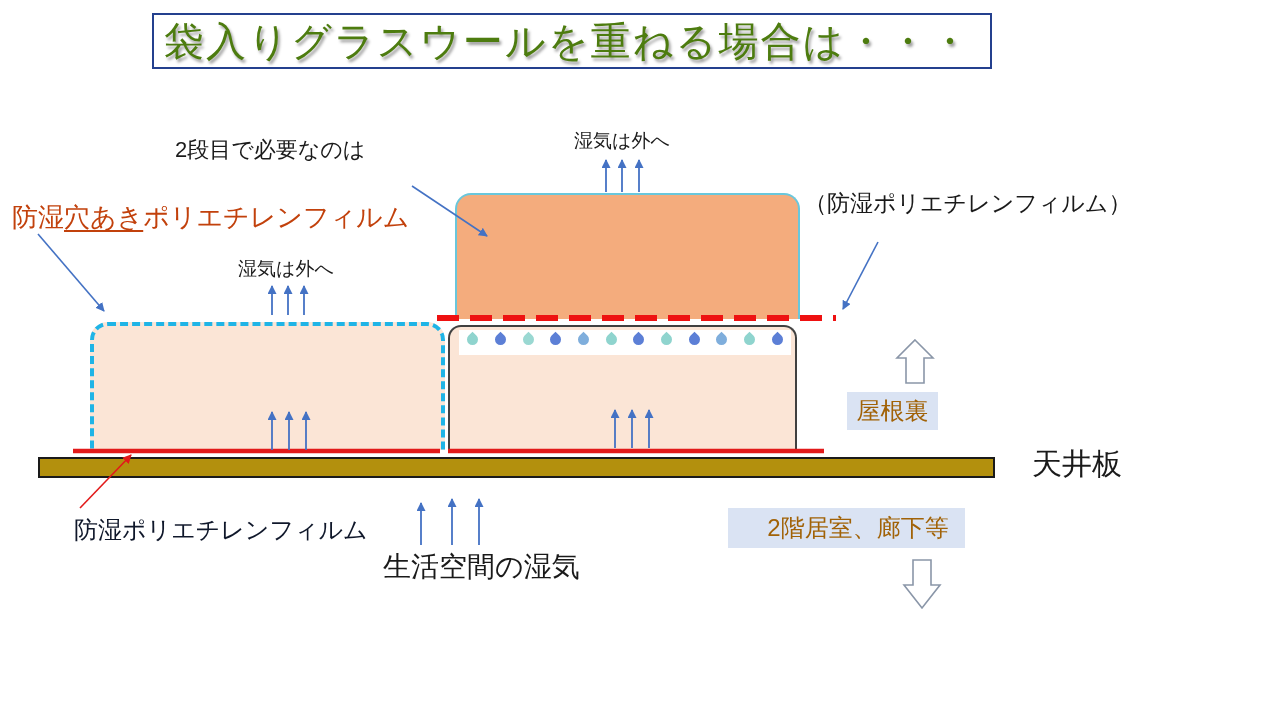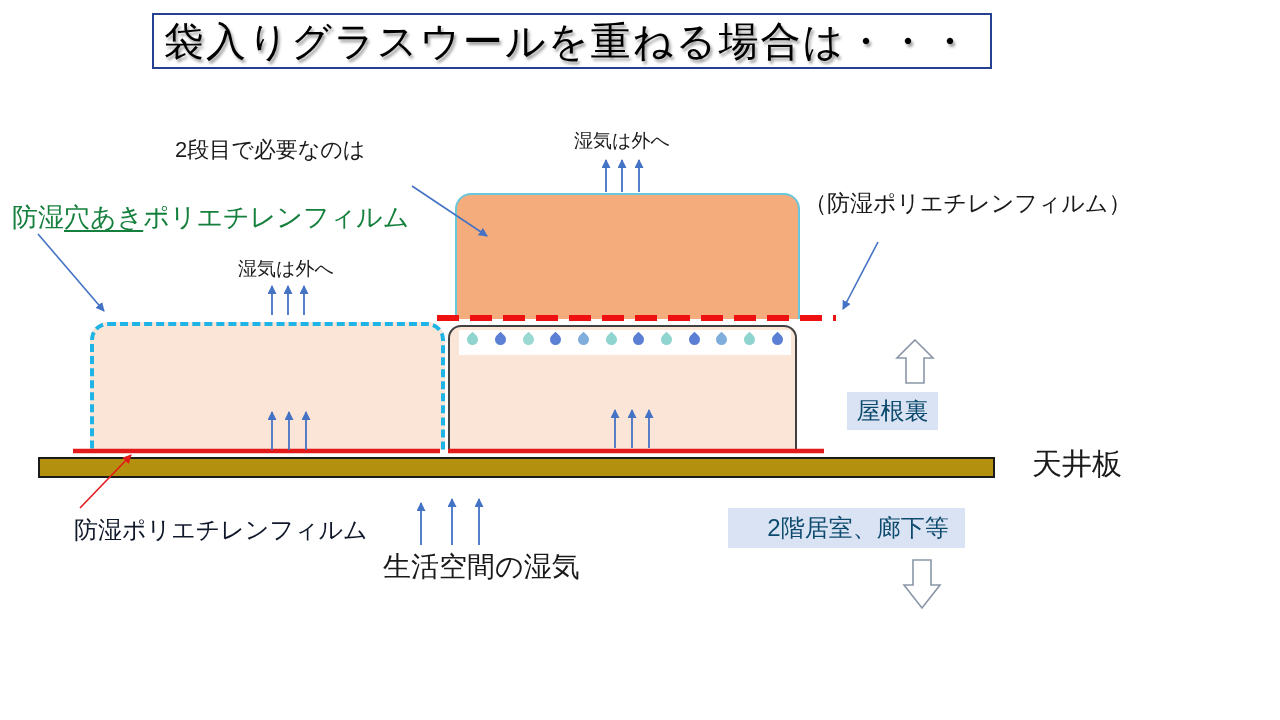--- a/index.html
+++ b/index.html
@@ -3,30 +3,30 @@
 <meta charset="utf-8">
 <style>
   html,body{margin:0;padding:0;background:#fff;}
   body{font-family:"Liberation Sans","DejaVu Sans",sans-serif;color:#1a1a1a;}
   #slide{position:relative;width:1280px;height:720px;background:#ffffff;overflow:hidden;}
 
   
   .title-box{position:absolute;left:152px;top:13px;width:836px;height:52px;
     border:2px solid #24408E;background:#fff;display:flex;align-items:center;}
   .title-box h1{margin:0 0 0 10px;font-size:40px;font-weight:400;letter-spacing:2px;
-    color:#000000;text-shadow:2px 3px 3px rgba(0,0,0,0.38);white-space:nowrap;}
+    color:#4d7c0f;text-shadow:2px 3px 3px rgba(0,0,0,0.38);white-space:nowrap;}
 
   
   .note{position:absolute;white-space:nowrap;text-align:right;}
   .note-2dan{left:175px;top:136px;font-size:22px;line-height:28px;}
   .moist-top{left:574px;top:128px;font-size:19px;}
   .moist-left{left:238px;top:256px;font-size:19px;}
   .peel-note{left:818px;top:189px;font-size:23px;line-height:29px;}
   .peel-note .l2{margin-left:-14px;}
-  .label-blue{left:12px;top:200px;font-size:26px;color:#15803d;}
+  .label-blue{left:12px;top:200px;font-size:26px;color:#c2410c;}
   .label-blue .u{ text-decoration:underline; text-underline-offset:4px;}
   .label-red{left:74px;top:514px;font-size:24px;color:#0f172a;}
   .living{left:383px;top:548px;font-size:28px;}
   .ceiling-label{left:1008px;top:444px;font-size:30px;margin-left:24px;}
 
   
   .rect{position:absolute;box-sizing:border-box;}
   .wool-top{left:455px;top:193px;width:345px;height:126px;background:#F4AC7D;
     border:2px solid #69C7DC;border-bottom:none;border-radius:16px 16px 0 0;}
   .bag-left{left:90px;top:322px;width:355px;height:128px;background:#FBE5D6;
@@ -37,21 +37,21 @@
     display:flex;justify-content:space-around;align-items:flex-start;}
   .drop{display:block;width:11px;height:11px;margin-top:4px;
     border-radius:0 50% 50% 50%;transform:rotate(45deg);}
 
   
   .ceiling{position:absolute;left:38px;top:457px;width:957px;height:21px;
     background:#B3900D;border:2px solid #1a1a1a;box-sizing:border-box;}
 
   
   .tag{position:absolute;background:#DAE3F3;display:flex;align-items:center;justify-content:center;
-    font-size:24px;color:#0c4a6e;}
+    font-size:24px;color:#a16207;}
   .tag-attic{left:847px;top:392px;width:91px;height:38px;}
   .tag-room{left:728px;top:508px;width:214px;height:40px;padding-left:23px;}
 
   svg.overlay{position:absolute;left:0;top:0;z-index:6;pointer-events:none;}
 </style>
 </head>
 <body>
 
 <div id="slide">
 

